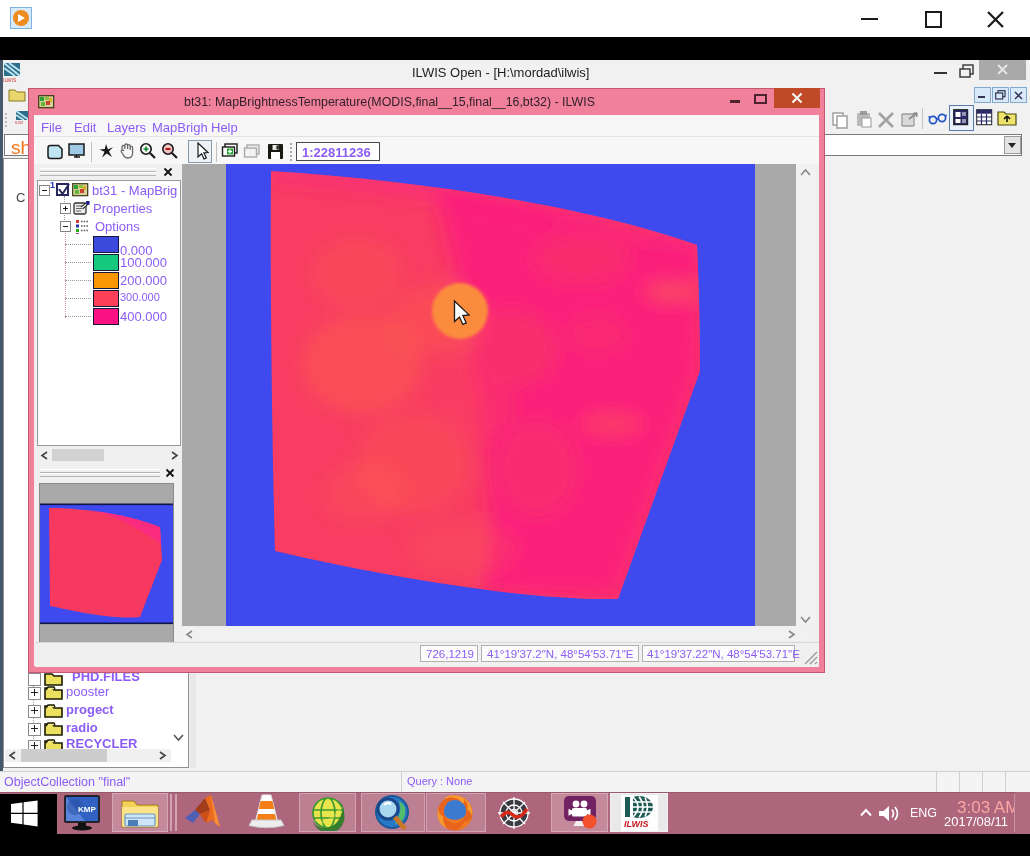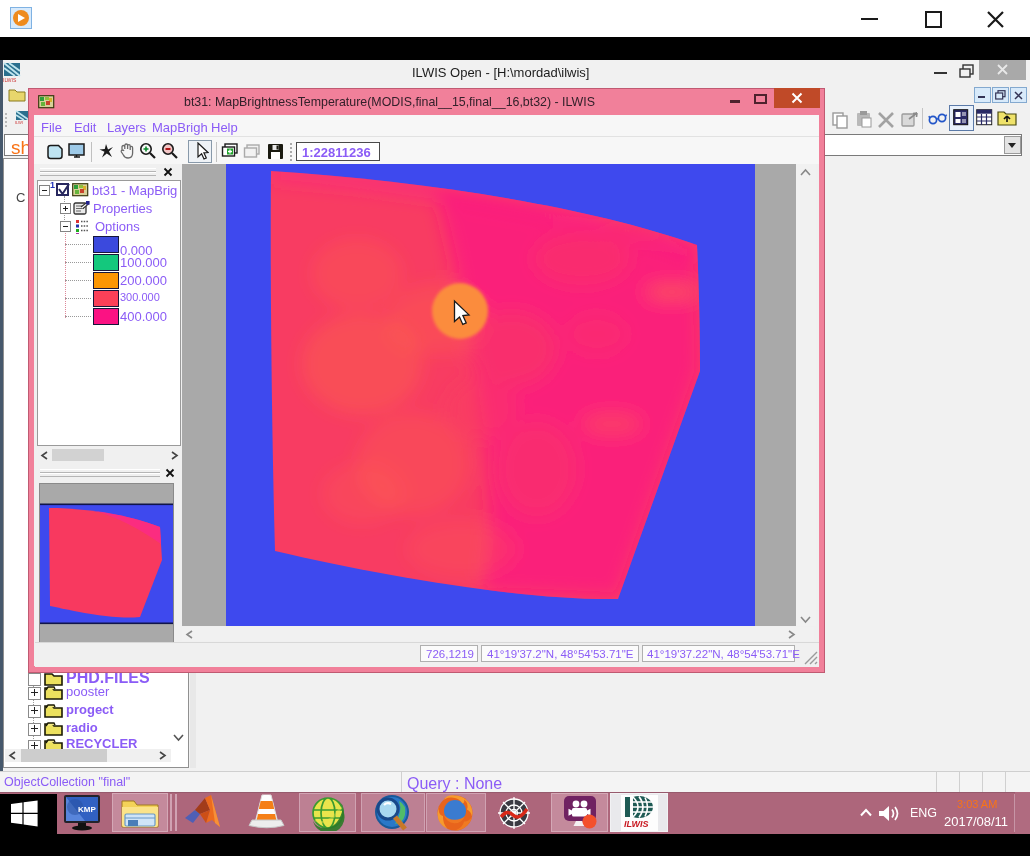--- a/index.html
+++ b/index.html
@@ -117,21 +117,21 @@
 <div class="a" style="left:3px;top:158px;width:186px;height:610px;background:#fff;border:1px solid #909090;box-sizing:border-box;"></div>
 <div class="a" style="left:190px;top:158px;width:6px;height:610px;background:#e8e8e8;"></div>
 <div class="t" style="left:16px;top:190px;font-size:13px;color:#444;">C</div>
 
 <div class="a" style="left:33px;top:660px;width:1px;height:97px;border-left:1px dotted #9a9a9a;"></div>
 
 <div class="a" style="left:28px;top:673px;width:11px;height:11px;background:#fff;border:1px solid #8a8a8a;"></div>
 <svg class="a" style="left:44px;top:671px" width="19" height="15">
       <path d="M1,3 h7 l2,2 h8 v9 h-17 z" fill="#ece15e" stroke="#1a1a06" stroke-width="1.6"></path>
     </svg>
-<div class="t" style="left:66px;top:669px;font-size:16px;font-weight:600;">PHD.FILES</div>
+<div class="t" style="left:72px;top:669px;font-size:13px;font-weight:600;">PHD.FILES</div>
 <div class="a" style="left:28px;top:687px;width:11px;height:11px;background:#fff;border:1px solid #8a8a8a;">
       <div class="a" style="left:2px;top:4px;width:7px;height:1px;background:#222;"></div>
       <div class="a" style="left:5px;top:1px;width:1px;height:7px;background:#222;"></div>
     </div>
 <svg class="a" style="left:44px;top:684px" width="19" height="16">
       <path d="M1,4 h7 l2,2 h8 v9 h-17 z" fill="#ece15e" stroke="#1a1a06" stroke-width="1.6"></path>
       <path d="M2,6 l2,-3 h6 l1,2" fill="#f4ea86" stroke="#1a1a06" stroke-width="1.4"></path>
     </svg>
 <div class="t" style="left:66px;top:684px;font-size:13px;font-weight:400;">pooster</div>
 <div class="a" style="left:28px;top:705px;width:11px;height:11px;background:#fff;border:1px solid #8a8a8a;">
@@ -169,21 +169,21 @@
       <path d="M8,2 L3,5.5 L8,9" fill="none" stroke="#444" stroke-width="1.6"></path>
     </svg>
 <svg class="a" style="left:157px;top:750px" width="11" height="11">
       <path d="M3,2 L8,5.5 L3,9" fill="none" stroke="#444" stroke-width="1.6"></path>
     </svg>
 <div class="a" style="left:21px;top:749px;width:86px;height:13px;background:#cdcdcd;"></div>
 
 <div class="a" style="left:0;top:771px;width:1030px;height:21px;background:#f4f4f4;border-top:1px solid #cfcfcf;box-sizing:border-box;"></div>
 <div class="t" style="left:4px;top:775px;font-size:12.5px;">ObjectCollection "final"</div>
 <div class="a" style="left:401px;top:772px;width:1px;height:20px;background:#d0d0d0;"></div>
-<div class="t" style="left:407px;top:775px;font-size:16px;">Query : None</div>
+<div class="t" style="left:407px;top:775px;font-size:11px;">Query : None</div>
 <div class="a" style="left:936px;top:772px;width:1px;height:20px;background:#d0d0d0;"></div>
 <div class="a" style="left:959px;top:772px;width:1px;height:20px;background:#d0d0d0;"></div>
 <div class="a" style="left:982px;top:772px;width:1px;height:20px;background:#d0d0d0;"></div>
 <div class="a" style="left:1005px;top:772px;width:1px;height:20px;background:#d0d0d0;"></div>
 
 <div class="a" style="left:28px;top:88px;width:797px;height:585px;background:#f1809a;border:1px solid #c05a72;box-sizing:border-box;"></div>
 
 <svg class="a" style="left:38px;top:95px" width="17" height="14">
       <rect x="0.7" y="0.7" width="15" height="12" fill="#d8d098" stroke="#3a3a10" stroke-width="1.2"></rect>
       <rect x="2" y="2" width="4" height="4" fill="#2d9e3a"></rect>
@@ -528,18 +528,18 @@
 </svg>
 
 <svg class="a" style="left:859px;top:807px" width="14" height="11">
       <path d="M2,8.5 L7,3 L12,8.5" fill="none" stroke="#fff" stroke-width="2"></path>
     </svg>
 <svg class="a" style="left:878px;top:804px" width="22" height="19">
 <path d="M1,7 h4.5 l5.5,-5 v15 l-5.5,-5 h-4.5 z" fill="#fff"></path>
 <path d="M14,5.5 q3,4 0,8 M17,3 q5,6.5 0,13" stroke="#fff" stroke-width="1.7" fill="none"></path>
 </svg>
 <div class="t" style="left:910px;top:806px;font-size:12.5px;color:#fff;">ENG</div>
-<div class="t" style="left:957px;top:798px;font-size:11px;color:#f97316;">3:03 AM</div>
+<div class="t" style="left:957px;top:798px;font-size:17px;color:#fca5a5;">3:03 AM</div>
 <div class="t" style="left:944px;top:814px;font-size:13px;color:#fff;">2017/08/11</div>
 <div class="a" style="left:1014px;top:794px;width:1px;height:38px;background:#c795a6;"></div>
 <div class="a" style="left:1015px;top:792px;width:15px;height:42px;background:#b06b80;"></div>
 
 </div>
 
 </body></html>

